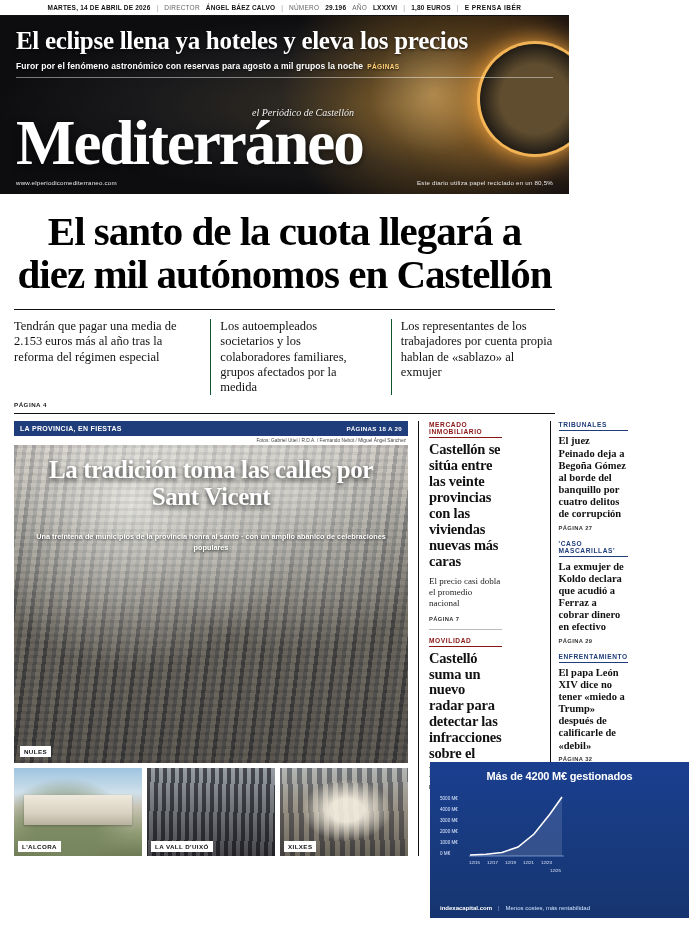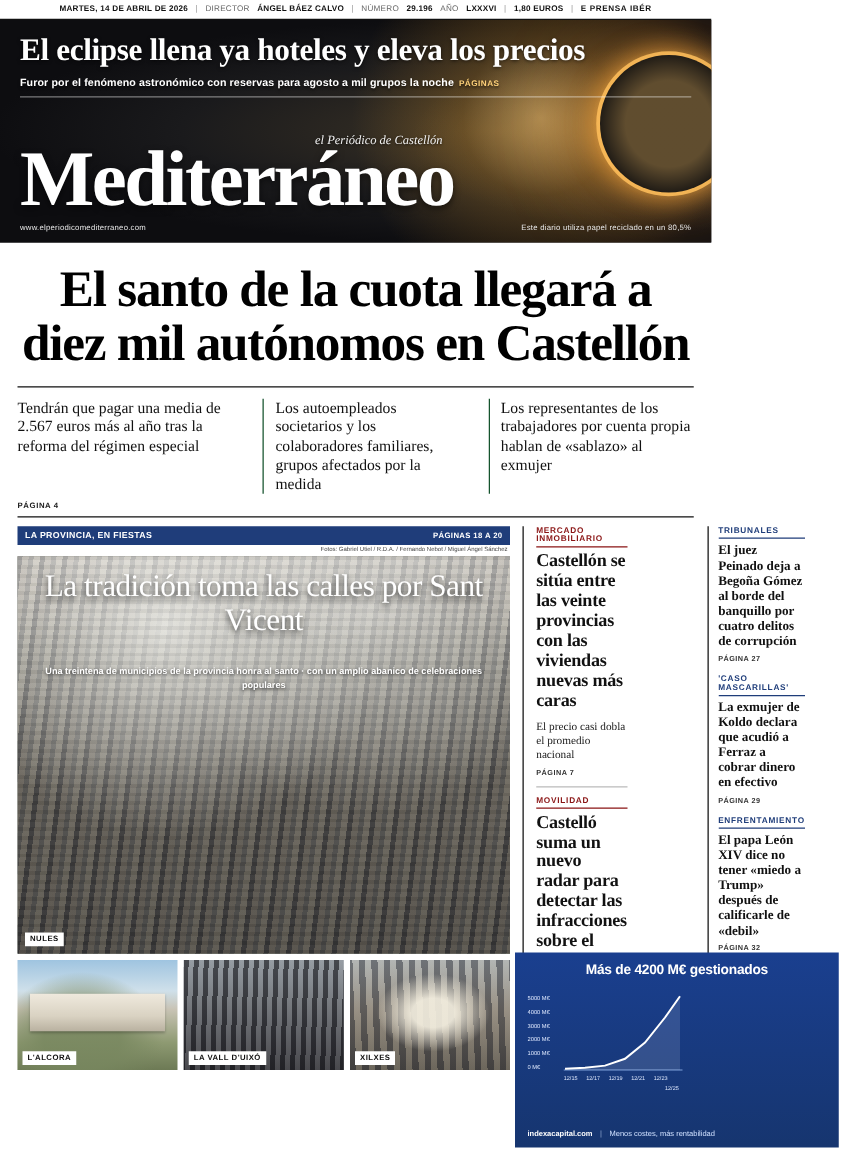--- a/index.html
+++ b/index.html
@@ -247,21 +247,21 @@
     left: 0; right: 0; top: 12px;
     text-align: center;
     color: #fff;
     text-shadow: 0 2px 5px rgba(0,0,0,.75);
     padding: 0 14px;
   }
   .photo-main .title-ovl h3 {
     font-family: "Liberation Serif", serif;
     font-size: 25px;
     line-height: 1.07;
-    font-weight: normal;
+    font-weight: bold;
     letter-spacing: -.4px;
   }
   .photo-main .title-ovl .dek {
     margin-top: 20px;
     font-family: "Liberation Sans", sans-serif;
     font-size: 7.3px;
     line-height: 1.55;
     font-weight: bold;
     text-shadow: 0 1px 3px rgba(0,0,0,.8);
   }
@@ -308,21 +308,21 @@
     background:
       radial-gradient(ellipse at 52% 48%, rgba(245,240,225,.9) 0 18%, rgba(200,180,150,0) 48%),
       repeating-linear-gradient(88deg, rgba(45,45,50,.55) 0 5px, rgba(150,140,125,.3) 5px 10px),
       linear-gradient(180deg, #bfc8cc 0%, #9a9388 45%, #5a564d 100%);
   }
 
   
   .right-col {
     display: grid;
     grid-template-columns: 1fr 1fr;
-    gap: 16px;
+    gap: 0;
     align-content: start;
   }
   .mid { padding-right: 8px; }
   .far { padding-left: 8px; border-left: 1px solid #111; margin-left: 40px; }
 
   .sec-label {
     font-family: "Liberation Sans", sans-serif;
     font-size: 6.6px;
     font-weight: bold;
     letter-spacing: .6px;
@@ -364,21 +364,21 @@
     line-height: 1.16;
     font-weight: bold;
     color: #111;
   }
   .far .pagref { margin-top: 4px; }
   .far-block + .far-block { margin-top: 9px; }
 
   
   .ad {
     position: absolute;
-    left: 412px;
+    left: 430px;
     top: 762px;
     width: 259px;
     height: 156px;
     background: linear-gradient(180deg, #1a3f8f 0%, #16356f 100%);
     color: #fff;
     padding: 8px 10px;
   }
   .ad h6 {
     text-align: center;
     font-family: "Liberation Sans", sans-serif;
@@ -471,21 +471,21 @@
       <span>www.elperiodicomediterraneo.com</span>
       <span>Este diario utiliza papel reciclado en un 80,5%</span>
     </div>
   </div>
 
   <div class="lead">
     <h2>El santo de la cuota llegará a diez mil autónomos en Castellón</h2>
   </div>
   <div class="lead-rule"></div>
   <div class="lead-cols">
-    <div class="lead-col">Tendrán que pagar una media  de 2.567 euros más al año tras la reforma del régimen especial</div>
+    <div class="lead-col">Tendrán que pagar una media  de 2.153 euros más al año tras la reforma del régimen especial</div>
     <div class="lead-col">Los autoempleados societarios y los colaboradores familiares, grupos afectados por la medida</div>
     <div class="lead-col">Los representantes de los trabajadores por cuenta propia hablan de «sablazo» al exmujer</div>
   </div>
   <div class="lead-pag">PÁGINA 4</div>
   <div class="lead-bottom-rule"></div>
 
   <div class="body">
 
     <div class="left-col">
       <div class="fiestas-bar">

